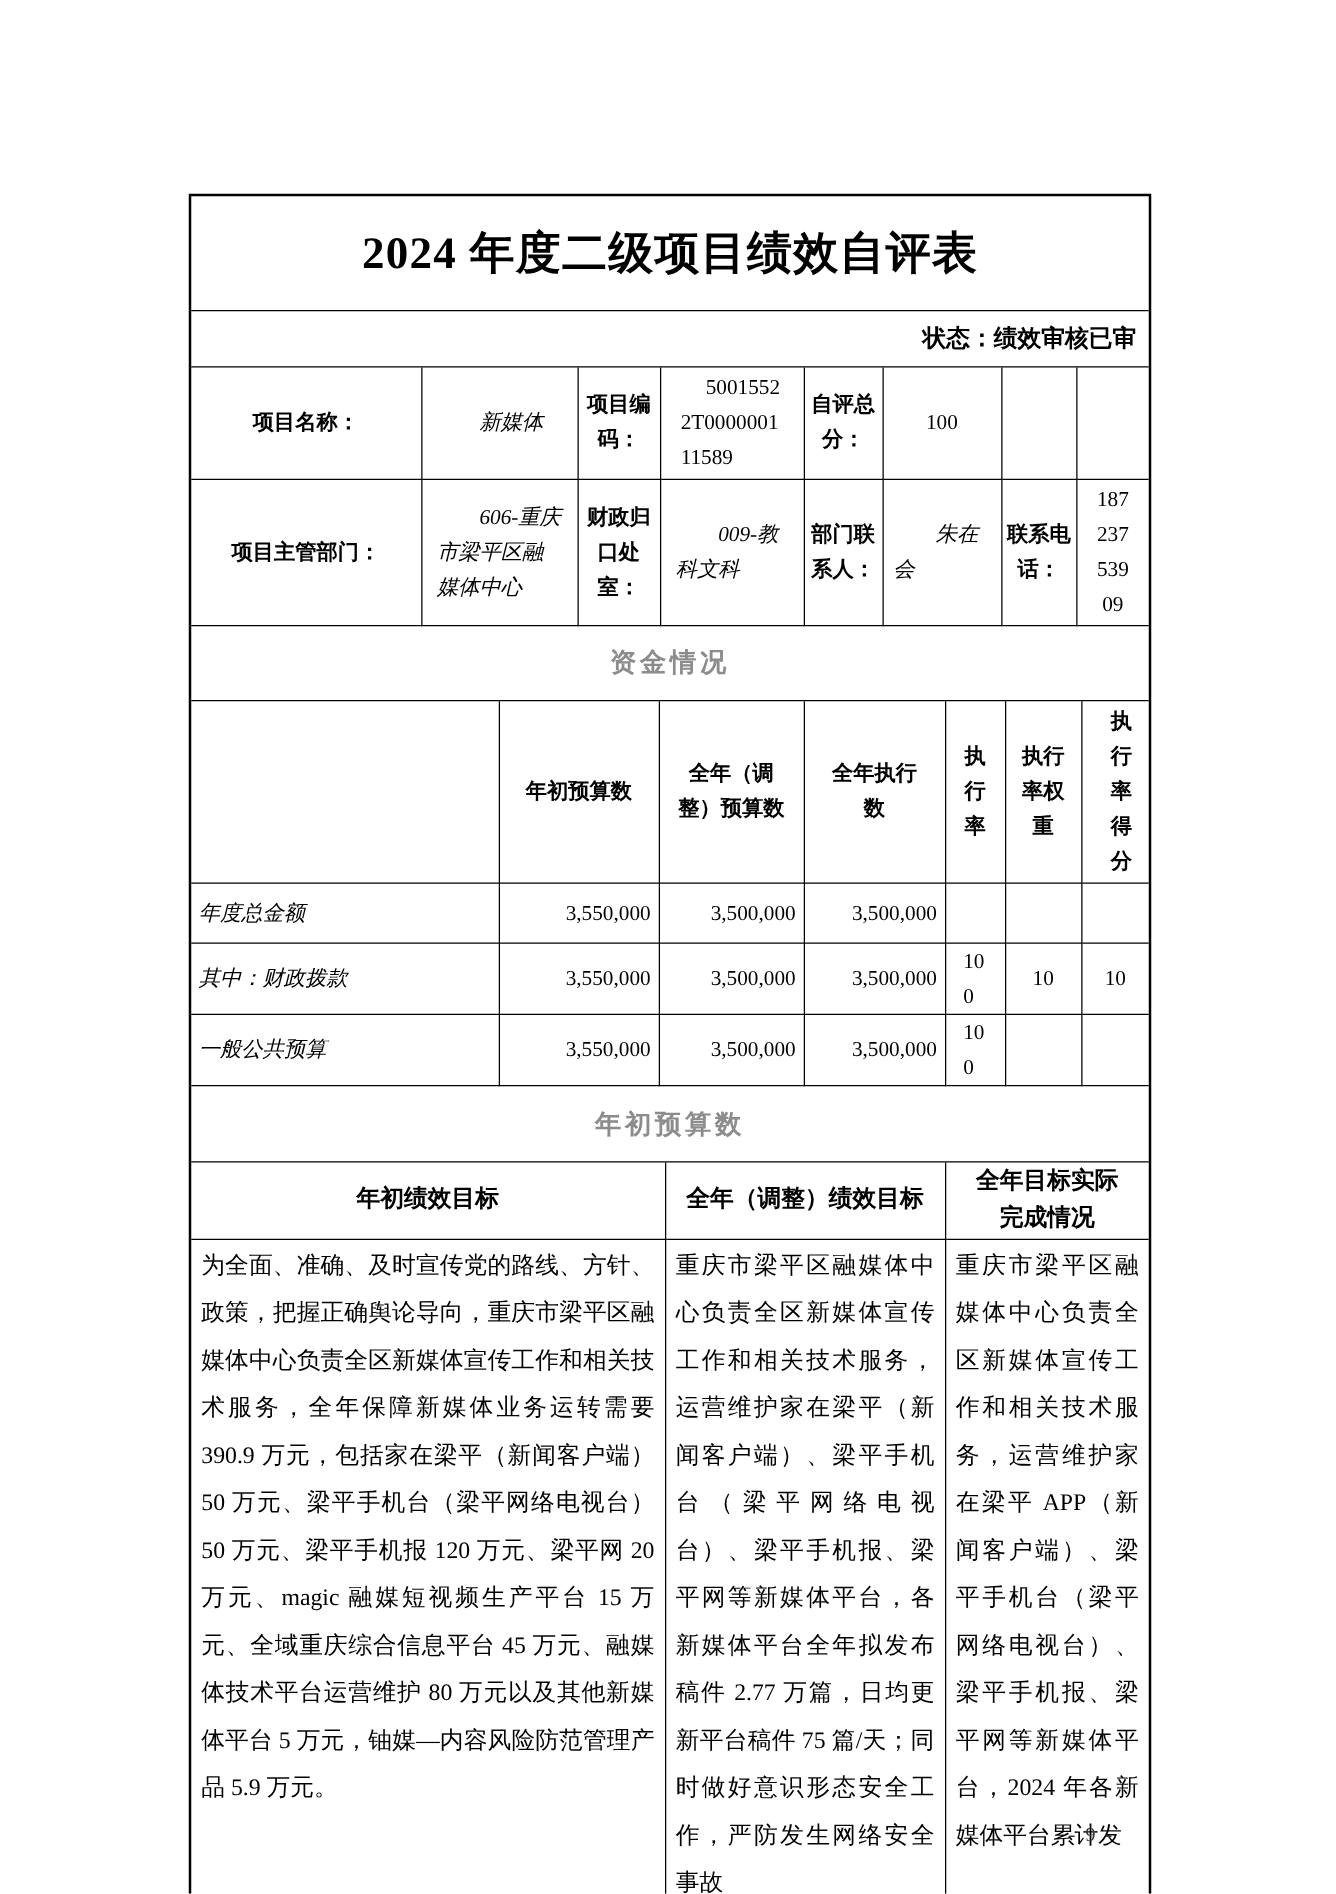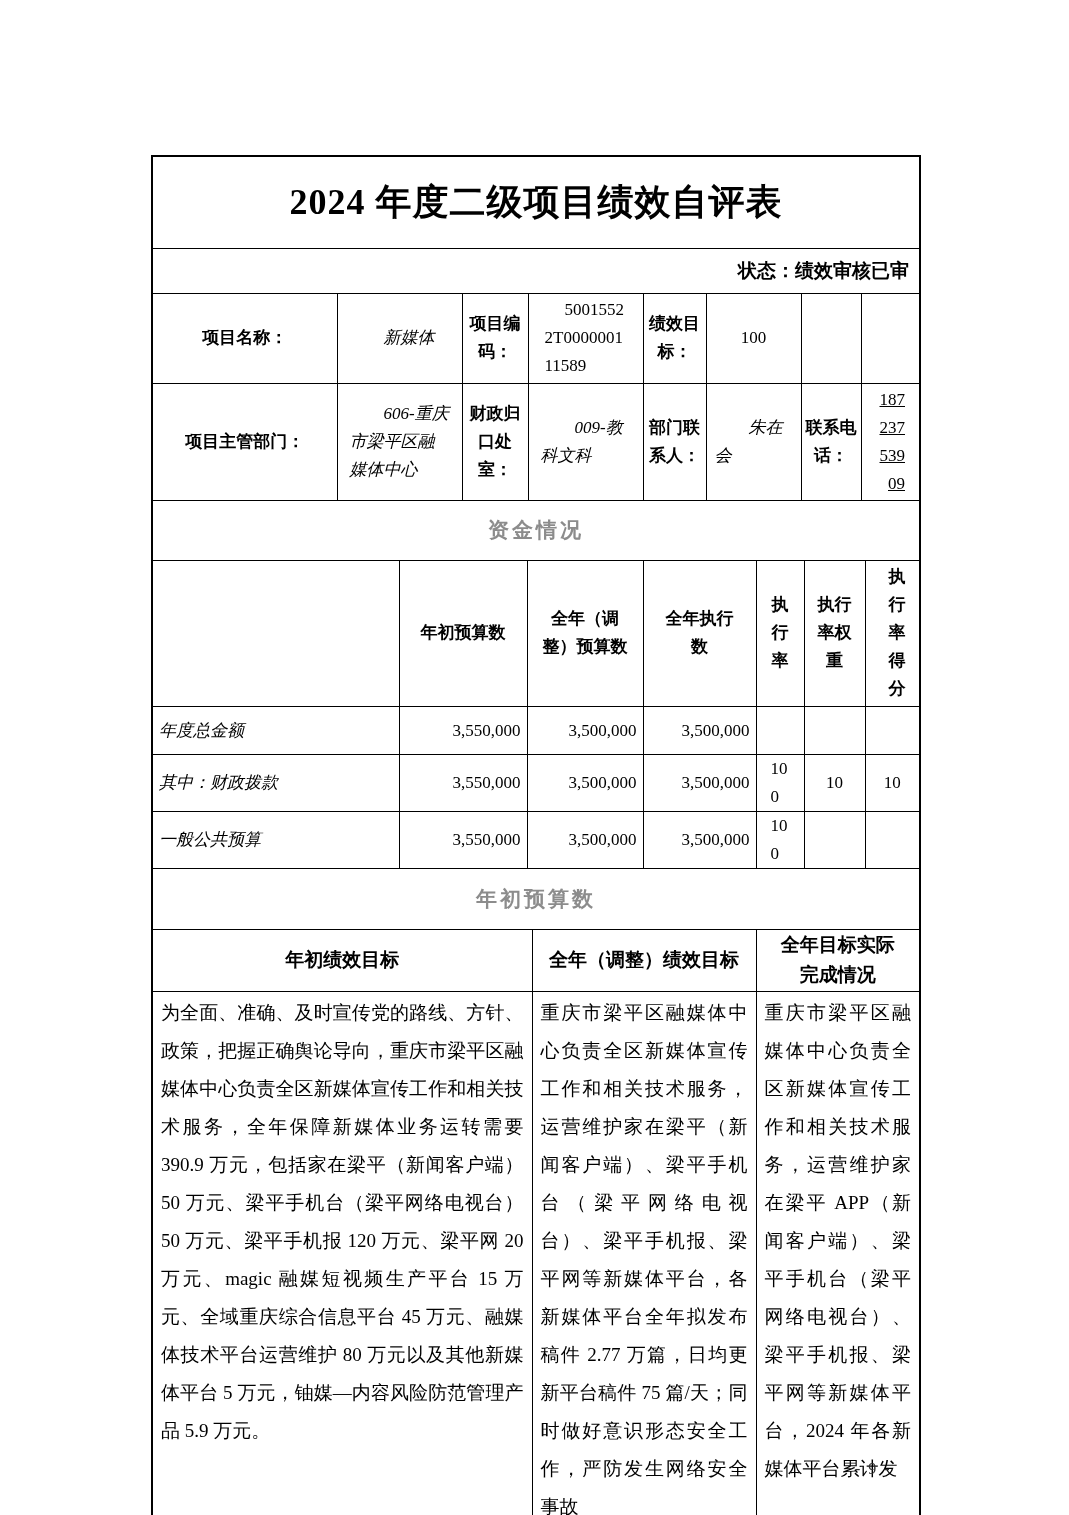--- a/index.html
+++ b/index.html
@@ -32,21 +32,21 @@
   table{border-collapse:collapse;table-layout:fixed;width:766px;}
   td{border-right:1px solid #000;border-bottom:1px solid #000;
      font-size:17px;line-height:28px;vertical-align:middle;
      padding:0;overflow:hidden;}
   td.last{border-right:none;}
   tr.no-bottom td{border-bottom:none;}
   
   .lbl{font-weight:bold;text-align:center;padding:0 4px;}
   .val-ind{text-align:left;text-indent:2em;padding:0 12px;font-style:italic;}
   .code{text-align:left;word-break:break-all;text-indent:20px;padding:0 16px;}
-  .phone{text-align:right;word-break:break-all;padding:0 14px;text-decoration:underline;}
+  .phone{text-align:center;word-break:break-all;padding:0 14px;}
   .ctr{text-align:center;}
   .num{text-align:right;padding-right:6px;}
   .rate{text-align:left;word-break:break-all;padding-left:14px;padding-right:12px;}
   .fund-lbl{text-align:left;padding-left:6px;font-style:italic;}
   .fh{font-weight:bold;text-align:center;padding:0 8px;}
   .fh-adj{padding:0 13px;}
   .fh-exec{padding:0 15px;}
   .fh-score{padding:0 23px;}
   
   .section-bar{
@@ -87,21 +87,21 @@
           <col style="width:95px">
           <col style="width:60px">
           <col style="width:58px">
       </colgroup>
       <tbody>
           <tr style="height:89px">
         <td class="lbl">项目名称：</td>
         <td class="val-ind">新媒体</td>
         <td class="lbl">项目编码：</td>
         <td class="code">50015522T000000111589</td>
-        <td class="lbl">绩效目标：</td>
+        <td class="lbl">自评总分：</td>
         <td class="ctr">100</td>
         <td></td>
         <td class="last"></td>
       </tr>
       <tr style="height:117px">
         <td class="lbl">项目主管部门：</td>
         <td class="val-ind" style="padding:0 12px">606-重庆市梁平区融媒体中心</td>
         <td class="lbl">财政归口处室：</td>
         <td class="val-ind">009-教科文科</td>
         <td class="lbl">部门联系人：</td>

